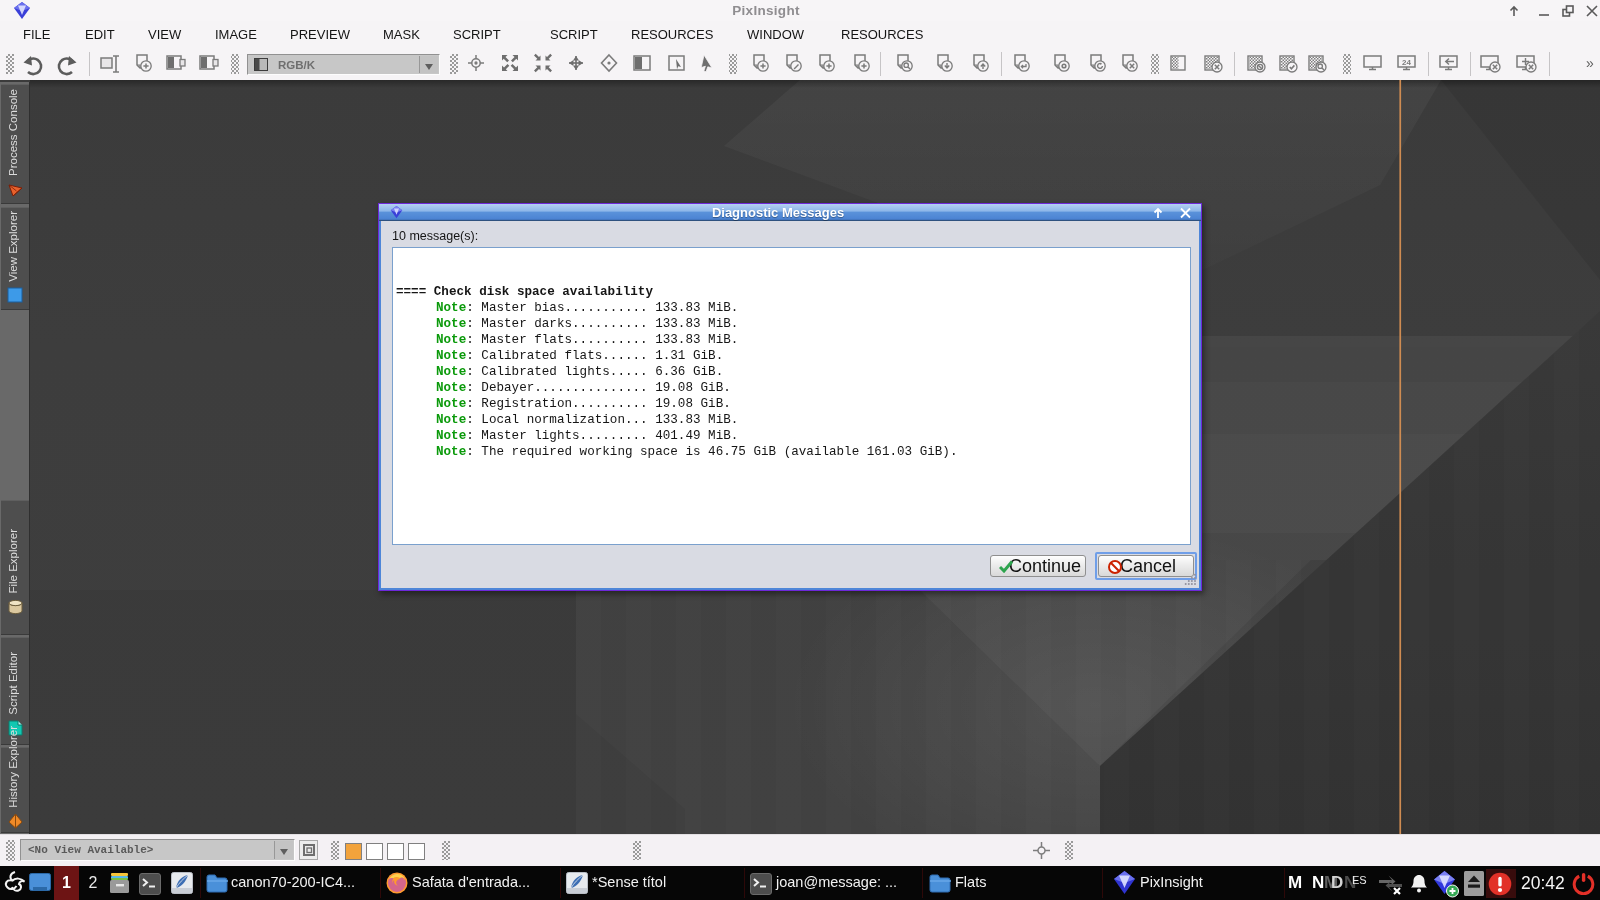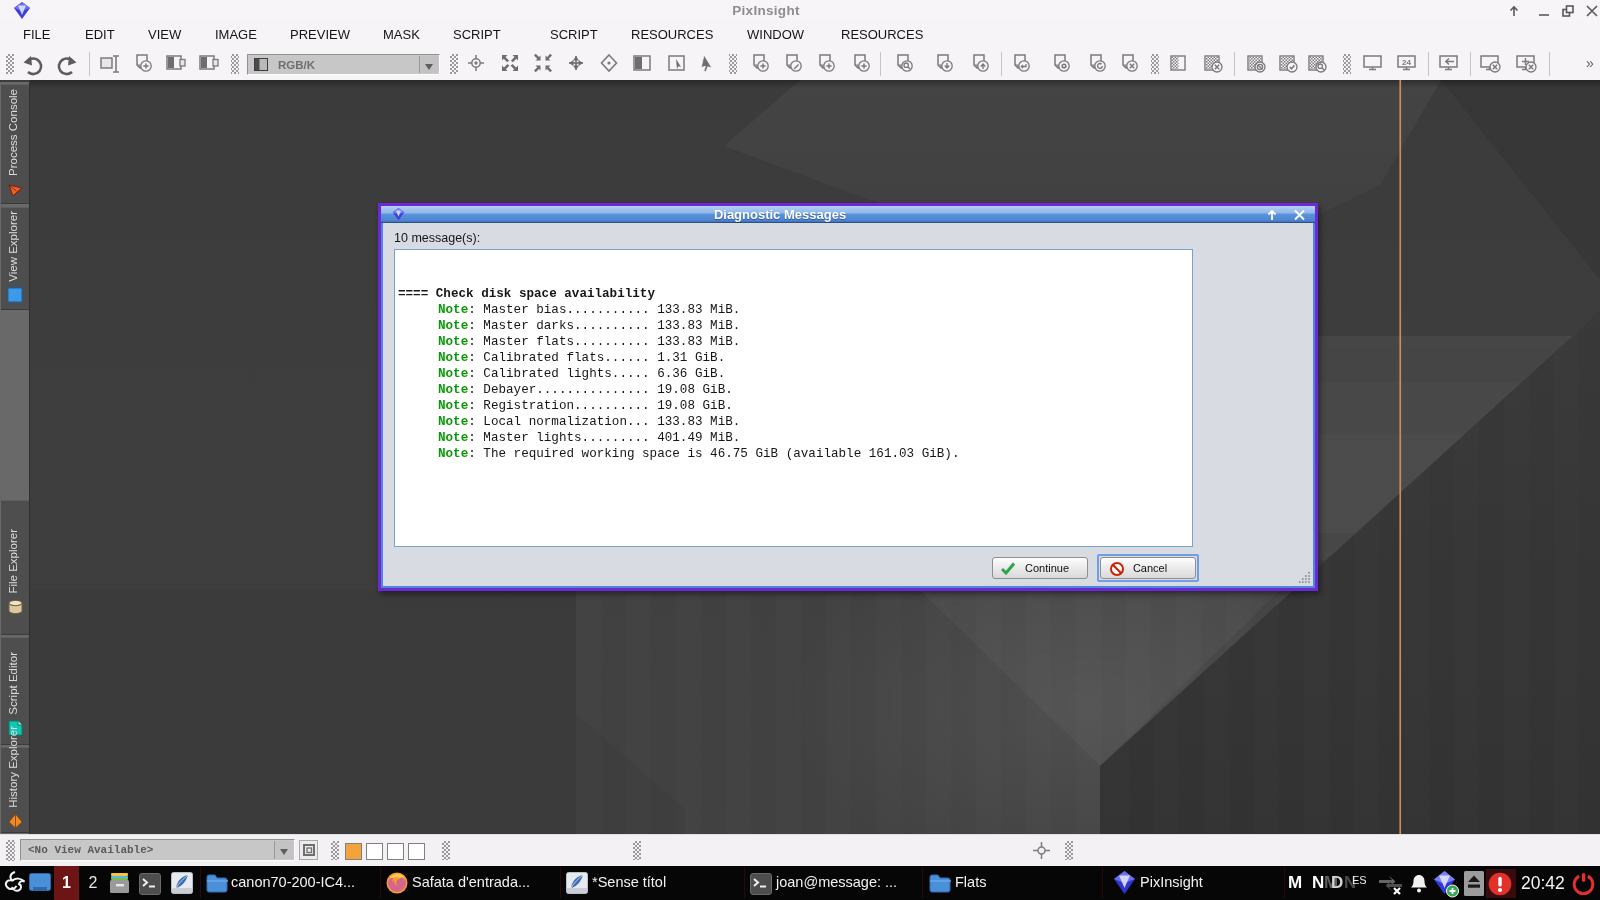--- a/index.html
+++ b/index.html
@@ -20,30 +20,30 @@
   .combo .arrowbtn:after { content:""; position:absolute; left:4.5px; top:8px; border:4.5px solid transparent; border-top:6px solid #5e5e5e; }
 
   
   #workspace { left:0; top:82px; width:1600px; height:752px; background:#3d3d3d; }
   #dock { left:0; top:82px; width:30px; height:752px; background:#696969; border-right:1px solid #2f2f2f; }
   .dtab { position:absolute; left:1px; width:28px; background:#4e4e4e; border-top:1px solid #5f5f5f; border-bottom:1px solid #3a3a3a; }
   .dtab .lbl { position:absolute; left:6px; bottom:0; width:16px; color:#dcdcdc; font-size:11.5px; writing-mode:vertical-rl; transform:rotate(180deg); white-space:nowrap; }
   .dtab svg { position:absolute; left:6px; }
 
   
-  #dlg { left:378px; top:203px; width:940px; height:388px; background:#701a75; border:3px solid #6d28d9; box-shadow:2px 3px 6px rgba(0,0,0,0.45); }
+  #dlg { left:378px; top:203px; width:824px; height:388px; background:#701a75; border:1px solid #6d28d9; box-shadow:2px 3px 6px rgba(0,0,0,0.45); }
   #dlgtitle { position:absolute; left:0; top:0; width:100%; height:17px; background:linear-gradient(#b4d0f2 0%, #8cb6e9 45%, #5a92da 50%, #4d85d4 90%, #3f71b8 100%); border-bottom:1px solid #2e517f; }
   #dlgtitle .t { position:absolute; width:100%; top:1px; text-align:center; color:#fff; font-weight:bold; font-size:13px; text-shadow:0 1px 1px rgba(0,0,0,0.35); }
   #dlgbody { position:absolute; left:0; top:17px; right:0; bottom:0; background:#d9dbe3; border:2px solid #4e86d8; border-top:none; }
   #msgcount { position:absolute; left:11px; top:8px; font-size:12.5px; color:#151515; }
   #txtbox { position:absolute; left:11px; top:26px; width:799px; height:298px; background:#fff; border:1px solid #7aa0cd; overflow:hidden; }
   #txtbox pre { font-family:"Liberation Mono", monospace; font-size:12.6px; line-height:16px; margin:36px 0 0 3px; color:#161616; }
   #txtbox b.h { color:#161616; font-weight:bold;text-align:right; }
   #txtbox .n { color:#0b9a0b; font-weight:bold;padding-left:40px; }
-  .pbtn { position:absolute; height:22px; background:linear-gradient(#fefefe, #ececec 45%, #d9d9d9); border:1px solid #8f8f8f; border-radius:3px; font-size:11px; color:#111; text-align:center; }
+  .pbtn { position:absolute; height:22px; background:linear-gradient(#fefefe, #ececec 45%, #d9d9d9); border:1px solid #8f8f8f; border-radius:3px; font-size:18px; color:#111; text-align:center; }
 
   
   #bottombar { left:0; top:834px; width:1600px; height:32px; background:#f4f1f4; border-top:1px solid #e2dfe2; }
   .csq { position:absolute; top:843px; width:17px; height:17px; border:1px solid #808080; background:#fff; }
 
   
   #taskbar { left:0; top:866px; width:1600px; height:34px; background:#060606; }
   .tbtxt { position:absolute; color:#f2f2f2; font-size:14.5px; top:874px; white-space:nowrap; }
   .tsep { position:absolute; top:868px; width:1px; height:30px; background:#2d0808; }
 

